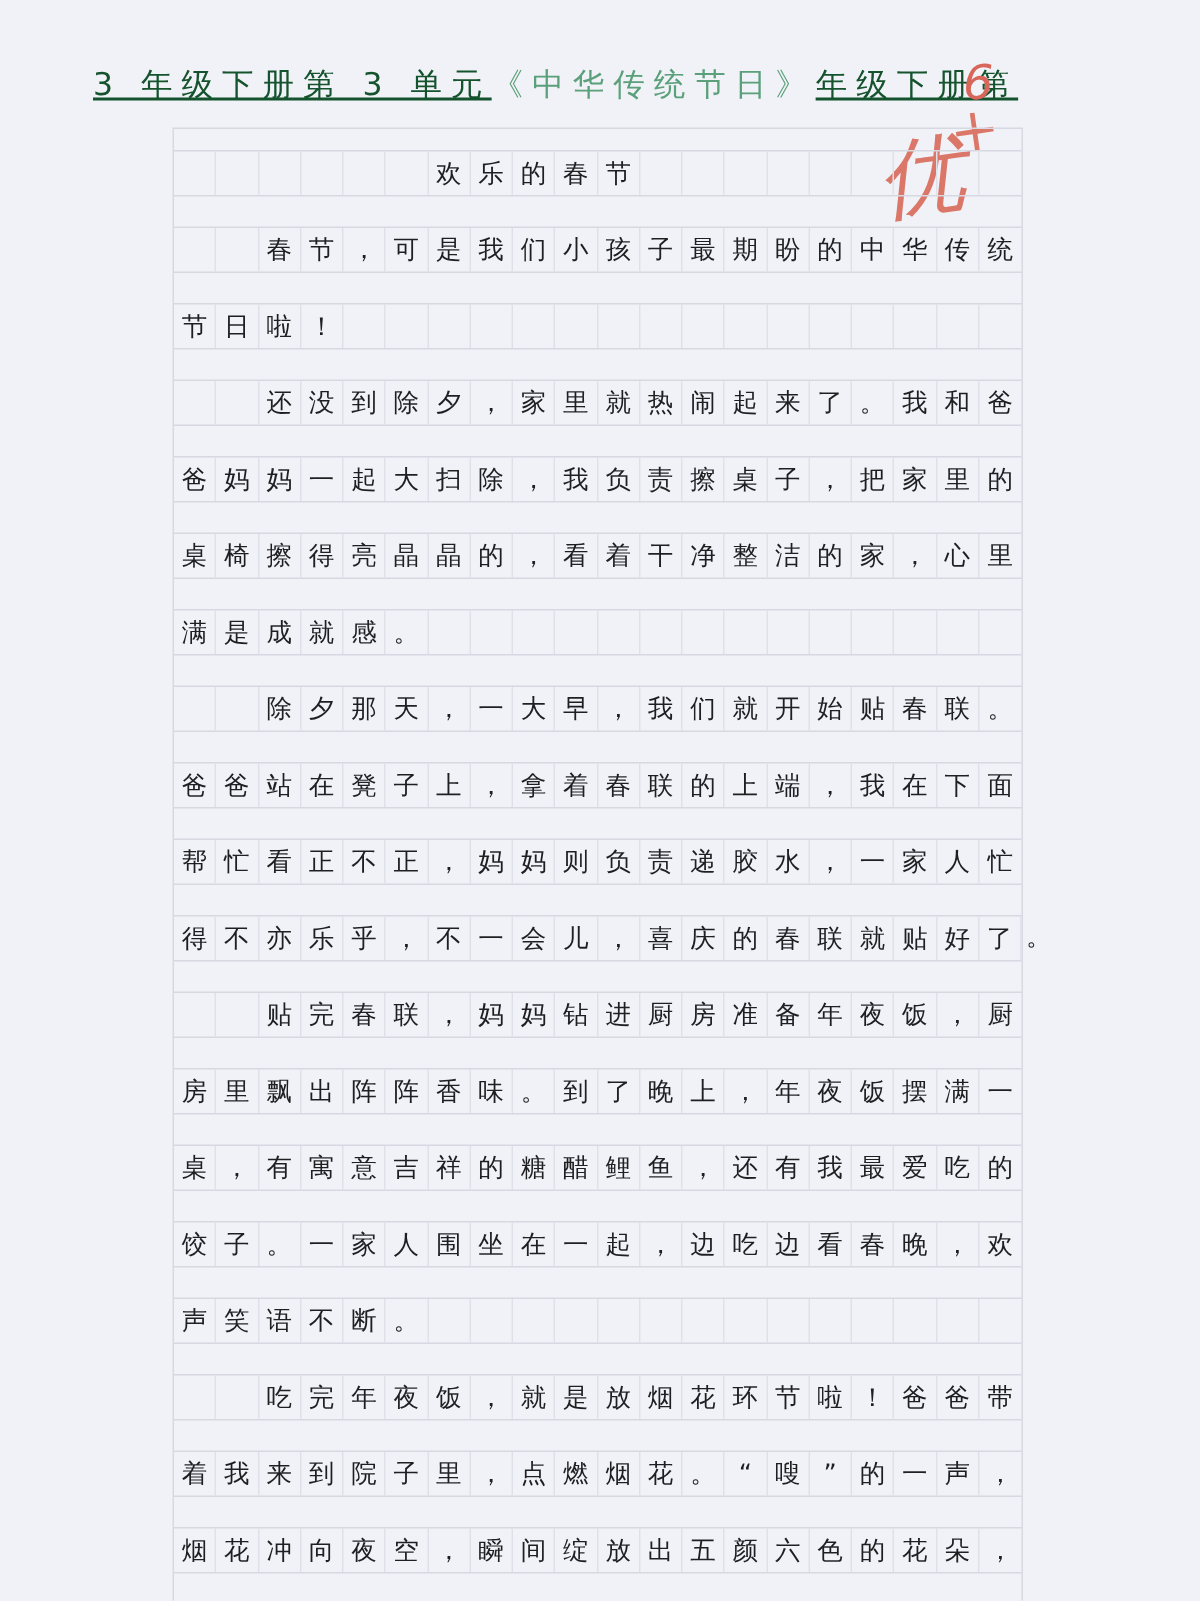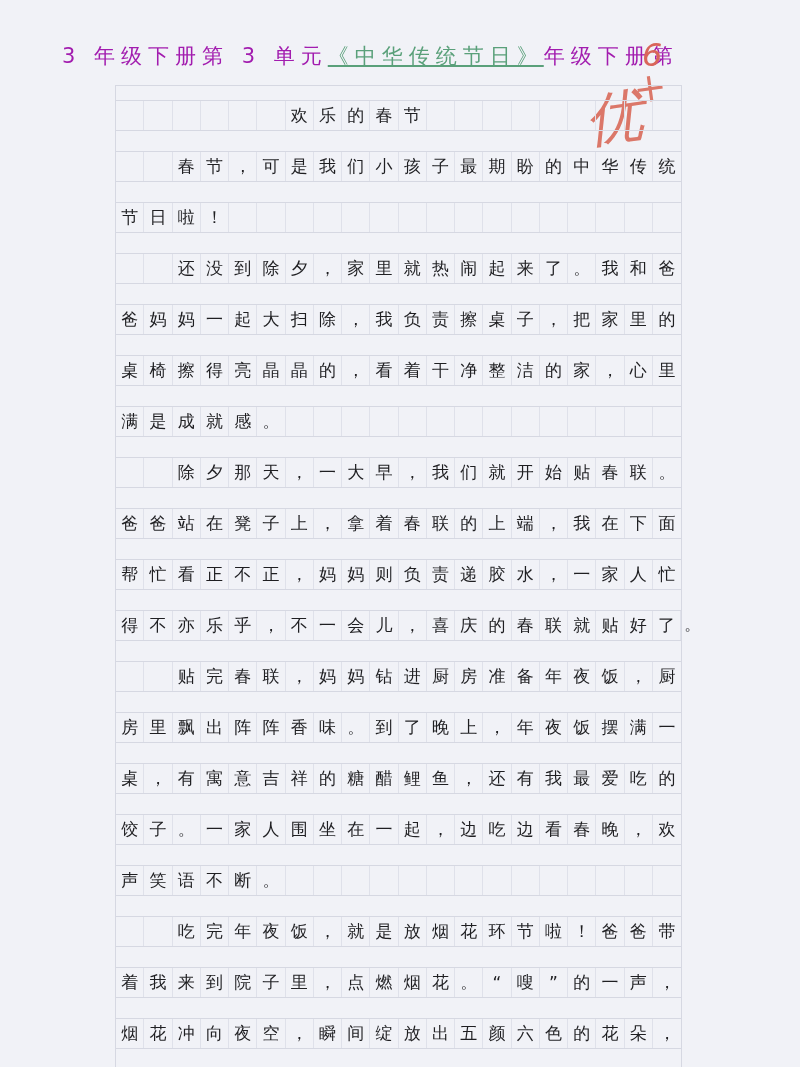--- a/index.html
+++ b/index.html
@@ -7,22 +7,22 @@
     width: 800px; height: 1067px; overflow: hidden;
     background: #f1f2f7;
     position: relative;
     font-family: "DejaVu Sans", sans-serif;
   }
   .header {
     position: absolute; left: 62px; top: 42px;
     font-size: 21px; letter-spacing: 6px; white-space: nowrap;
     font-family: "DejaVu Sans", sans-serif;
   }
-  .header .blue { color: #a21caf; }
-  .header .green { color: #5aa07a; text-decoration: underline; }
+  .header .blue { color: #14532d; text-decoration: underline; }
+  .header .green { color: #5aa07a; }
   .header .num {
     position: absolute; left: 580px; top: -6px;
     color: #d9665a; font-size: 32px; font-style: italic; letter-spacing: 0;
   }
   .grade-mark {
     position: absolute; left: 585px; top: 78px;
     color: #d96a5a; font-size: 58px; font-style: italic;
     transform: rotate(-8deg); letter-spacing: -6px; opacity: 0.9;
     font-family: "DejaVu Serif", serif;
   }

